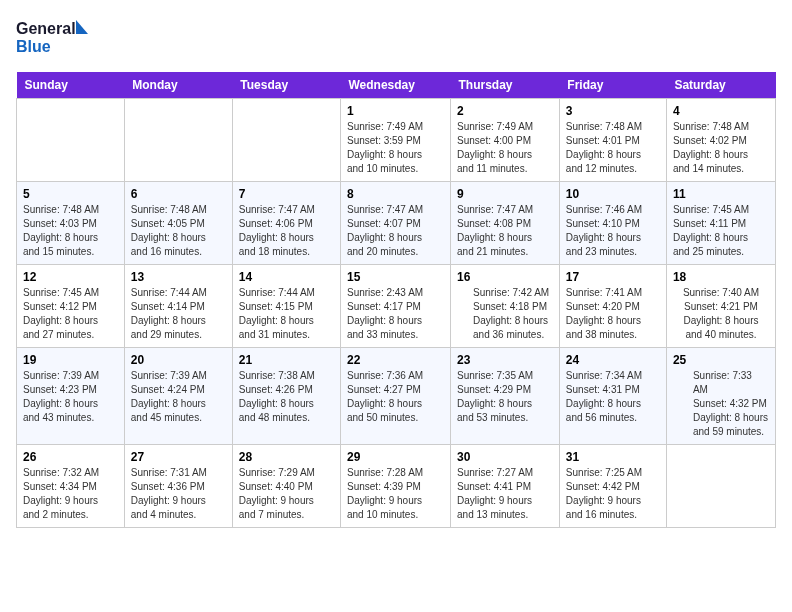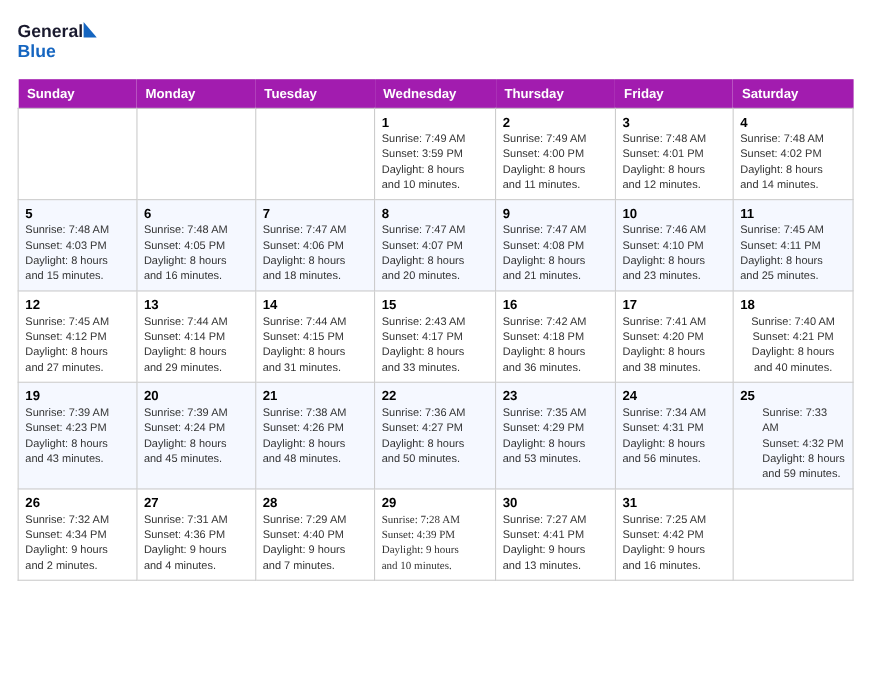--- a/index.html
+++ b/index.html
@@ -33,21 +33,21 @@
       font-size: 15px;
       color: #333;
       margin-top: 2px;
     }
     .calendar-table {
       width: 100%;
       border-collapse: collapse;
       font-size: 11px;
     }
     .calendar-table thead tr th {
-      background-color: #a21caf;
+      background-color: #6d28d9;
       color: #fff;
       text-align: left;
       padding: 6px 8px;
       font-size: 12px;
       font-weight: bold;
     }
     .calendar-table tbody tr td {
       border: 1px solid #ccc;
       vertical-align: top;
       padding: 5px 6px;
@@ -211,21 +211,21 @@
         </td>
         <td>
           <span class="day-number">15</span>
           <div class="day-info" style="white-space: pre-line;">Sunrise: 2:43 AM
 Sunset: 4:17 PM
 Daylight: 8 hours
 and 33 minutes.</div>
         </td>
         <td>
           <span class="day-number">16</span>
-          <div class="day-info" style="white-space: pre-line;">Sunrise: 7:42 AM
+          <div class="day-info" style="white-space: pre-line; margin-left: 16px;">Sunrise: 7:42 AM
 Sunset: 4:18 PM
 Daylight: 8 hours
 and 36 minutes.</div>
         </td>
         <td>
           <span class="day-number">17</span>
           <div class="day-info" style="white-space: pre-line;">Sunrise: 7:41 AM
 Sunset: 4:20 PM
 Daylight: 8 hours
 and 38 minutes.</div>
@@ -306,21 +306,21 @@
         </td>
         <td>
           <span class="day-number">28</span>
           <div class="day-info" style="white-space: pre-line;">Sunrise: 7:29 AM
 Sunset: 4:40 PM
 Daylight: 9 hours
 and 7 minutes.</div>
         </td>
         <td>
           <span class="day-number">29</span>
-          <div class="day-info" style="white-space: pre-line; font-family: Liberation Serif, serif;">Sunrise: 7:28 AM
+          <div class="day-info" style="white-space: pre-line;">Sunrise: 7:28 AM
 Sunset: 4:39 PM
 Daylight: 9 hours
 and 10 minutes.</div>
         </td>
         <td>
           <span class="day-number">30</span>
           <div class="day-info" style="white-space: pre-line;">Sunrise: 7:27 AM
 Sunset: 4:41 PM
 Daylight: 9 hours
 and 13 minutes.</div>

